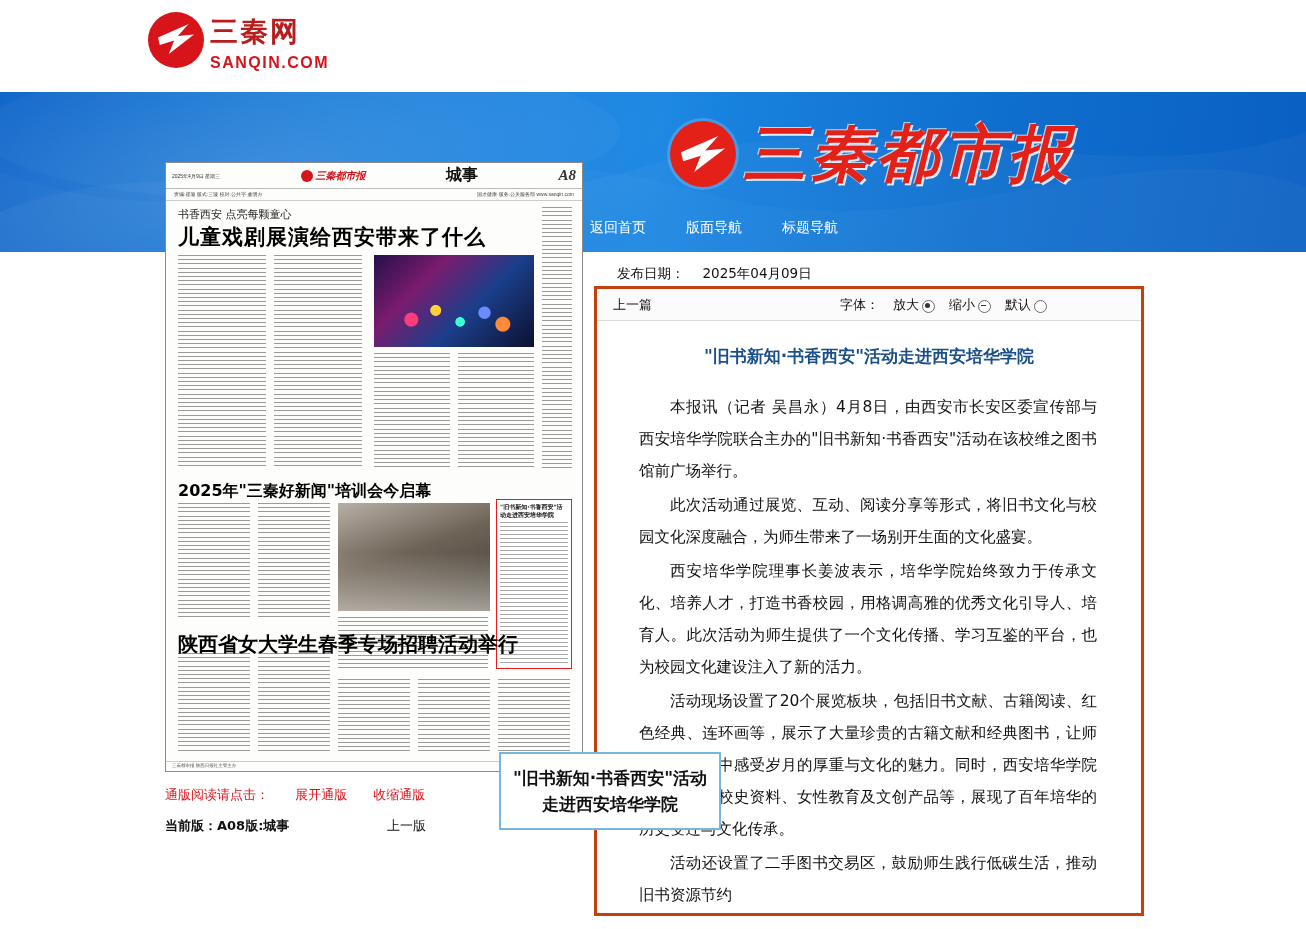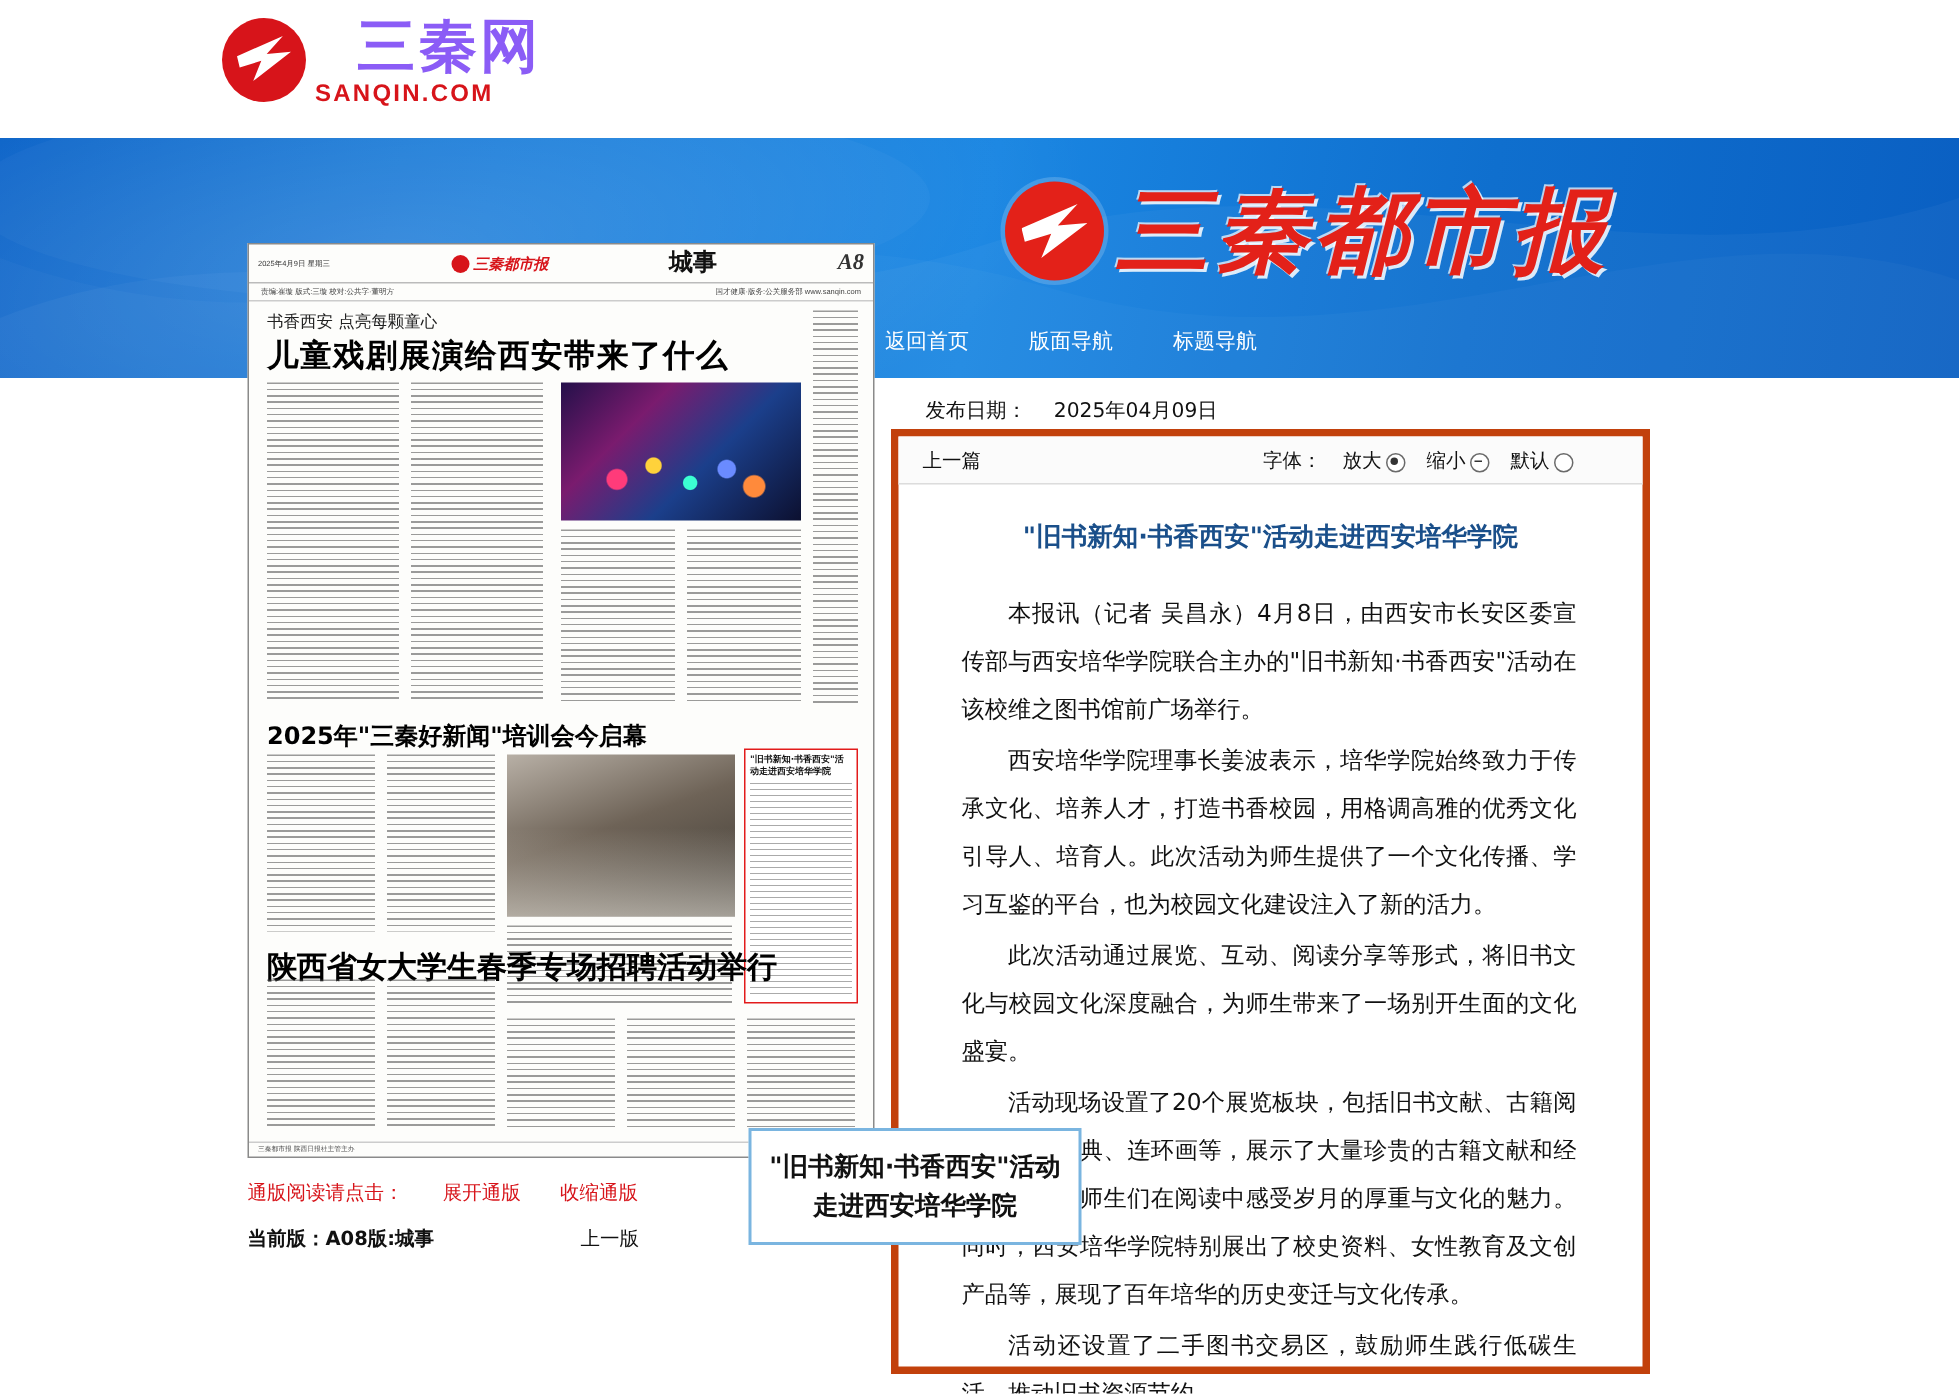--- a/index.html
+++ b/index.html
@@ -46,26 +46,25 @@
     width: 36px;
     height: 30px;
     background: #ffffff;
     clip-path: polygon(0% 45%, 85% 0%, 55% 40%, 100% 35%, 30% 100%, 45% 55%, 5% 70%);
   }
   .logo-text {
     margin-left: 6px;
   }
   .logo-cn {
     font-family: "DejaVu Sans", sans-serif;
-    font-size: 39px;
+    font-size: 28px;
     font-weight: bold;
-    color: #8b5cf6;
+    color: #b91c1c;
     letter-spacing: 2px;
     line-height: 44px;
-    margin-left: 28px;
   }
   .logo-en {
     font-size: 16px;
     font-weight: bold;
     color: #d7141a;
     letter-spacing: 1.5px;
     line-height: 18px;
   }
 
   
@@ -351,23 +350,23 @@
     font-size: 13.5px;
     font-family: "DejaVu Sans", sans-serif;
     color: #111;
   }
   .pub-date .val { margin-left: 18px; }
 
   .article-card {
     position: absolute;
     left: 4px;
     top: 34px;
-    width: 506px;
+    width: 550px;
     height: 630px;
-    border: 5px solid #c2410c;
+    border: 3px solid #c2410c;
     background: #ffffff;
     box-sizing: border-box;
   }
   .card-toolbar {
     height: 31px;
     border-bottom: 1px solid #dcdcdc;
     background: #fbfbfb;
     position: relative;
   }
   .tb-prev {
@@ -564,19 +563,19 @@
           <span>默认</span>
           <span class="radio-dot"></span>
         </span>
       </div>
     </div>
 
     <h1 class="article-title">"旧书新知·书香西安"活动走进西安培华学院</h1>
 
     <div class="article-body">
       <p>本报讯（记者 吴昌永）4月8日，由西安市长安区委宣传部与西安培华学院联合主办的"旧书新知·书香西安"活动在该校维之图书馆前广场举行。</p>
+      <p>此次活动通过展览、互动、阅读分享等形式，将旧书文化与校园文化深度融合，为师生带来了一场别开生面的文化盛宴。</p>
       <p>西安培华学院理事长姜波表示，培华学院始终致力于传承文化、培养人才，打造书香校园，用格调高雅的优秀文化引导人、培育人。此次活动为师生提供了一个文化传播、学习互鉴的平台，也为校园文化建设注入了新的活力。</p>
-      <p>此次活动通过展览、互动、阅读分享等形式，将旧书文化与校园文化深度融合，为师生带来了一场别开生面的文化盛宴。</p>
       <p>活动现场设置了20个展览板块，包括旧书文献、古籍阅读、红色经典、连环画等，展示了大量珍贵的古籍文献和经典图书，让师生们在阅读中感受岁月的厚重与文化的魅力。同时，西安培华学院特别展出了校史资料、女性教育及文创产品等，展现了百年培华的历史变迁与文化传承。</p>
       <p>活动还设置了二手图书交易区，鼓励师生践行低碳生活，推动旧书资源节约</p>
     </div>
   </div>
 </div>
 
 </body></html>

